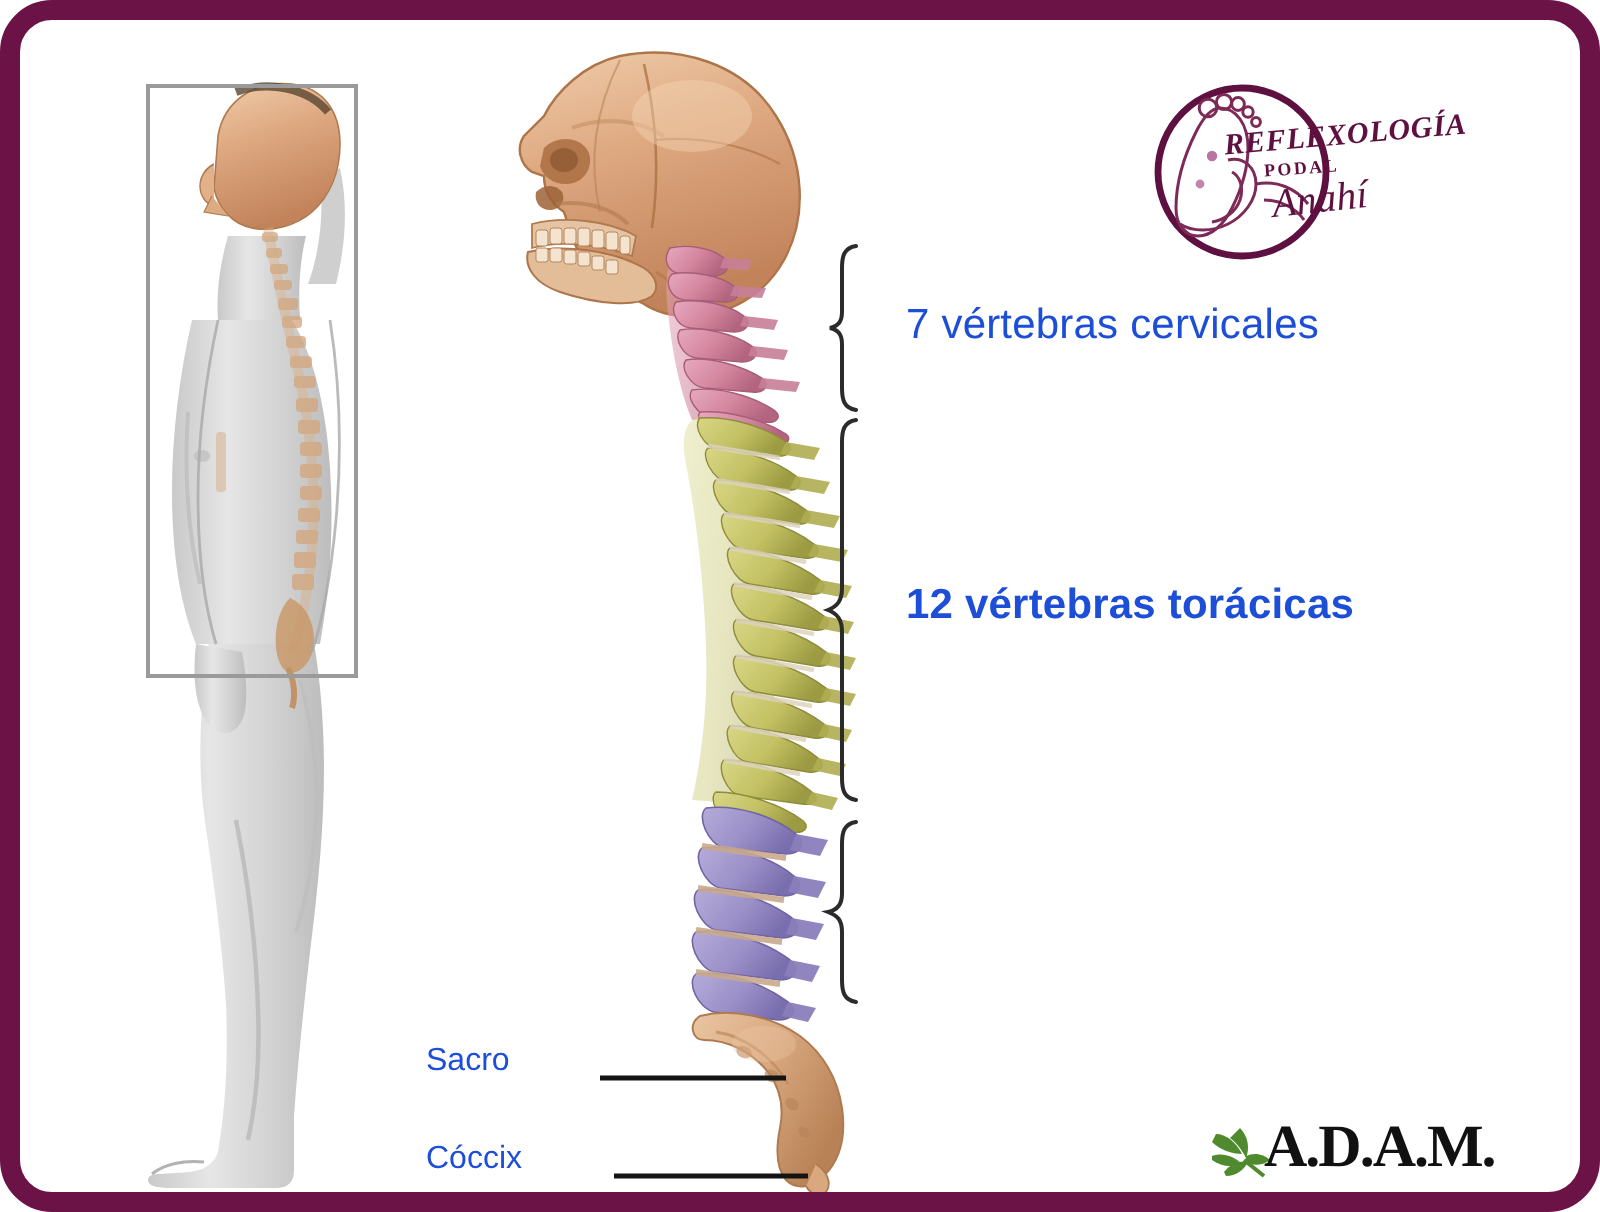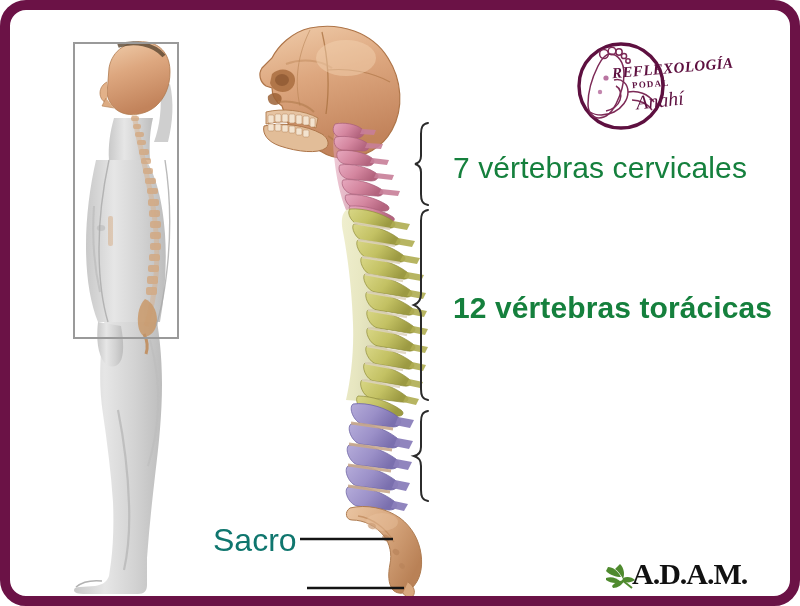--- a/index.html
+++ b/index.html
@@ -21,30 +21,30 @@
     overflow: hidden;
   }
   .canvas {
     position: absolute;
     left: 0; top: 0;
     width: 800px;
     height: 606px;
   }
   .lbl {
     position: absolute;
-    color: #15803d;
-    font-size: 30px;
+    color: #1d4ed8;
+    font-size: 21px;
     letter-spacing: .1px;
     white-space: nowrap;
     font-family: "Liberation Sans", sans-serif;
   }
   .lbl-small {
     position: absolute;
-    color: #0f766e;
-    font-size: 32px;
+    color: #1d4ed8;
+    font-size: 16px;
     white-space: nowrap;
     font-family: "Liberation Sans", sans-serif;
   }
   .logo-text {
     position: absolute;
     color: #5e1040;
     white-space: nowrap;
   }
   .adam-text {
     position: absolute;
@@ -382,20 +382,21 @@
     </g>
   </svg>
 
   <div class="lbl" style="left:443px; top:141px;">7 vértebras cervicales</div>
 
   <div class="lbl" style="left:443px; top:281px;font-weight:bold;">12 vértebras torácicas</div>
 
 
   <div class="lbl-small" style="left:203px; top:512px;">Sacro</div>
 
+  <div class="lbl-small" style="left:203px; top:561px;">Cóccix</div>
 
   <div style="position:absolute; left:556px; top:24px; width:128px; height:104px;">
     <svg viewBox="0 0 128 104" style="position:absolute; left:0; top:0; width:128px; height:104px;">
 
       <circle cx="55" cy="52" r="42" fill="none" stroke="#5e1040" stroke-width="3.4"></circle>
 
       <g fill="none" stroke="#7d2a57" stroke-width="1.5">
         <path d="M44 20 C 52 20, 58 28, 58 40 C 58 52, 54 62, 50 70
                  C 46 78, 40 84, 33 84 C 26 84, 22 78, 22 70
                  C 22 58, 26 44, 32 32 C 36 24, 40 20, 44 20 Z"></path>

